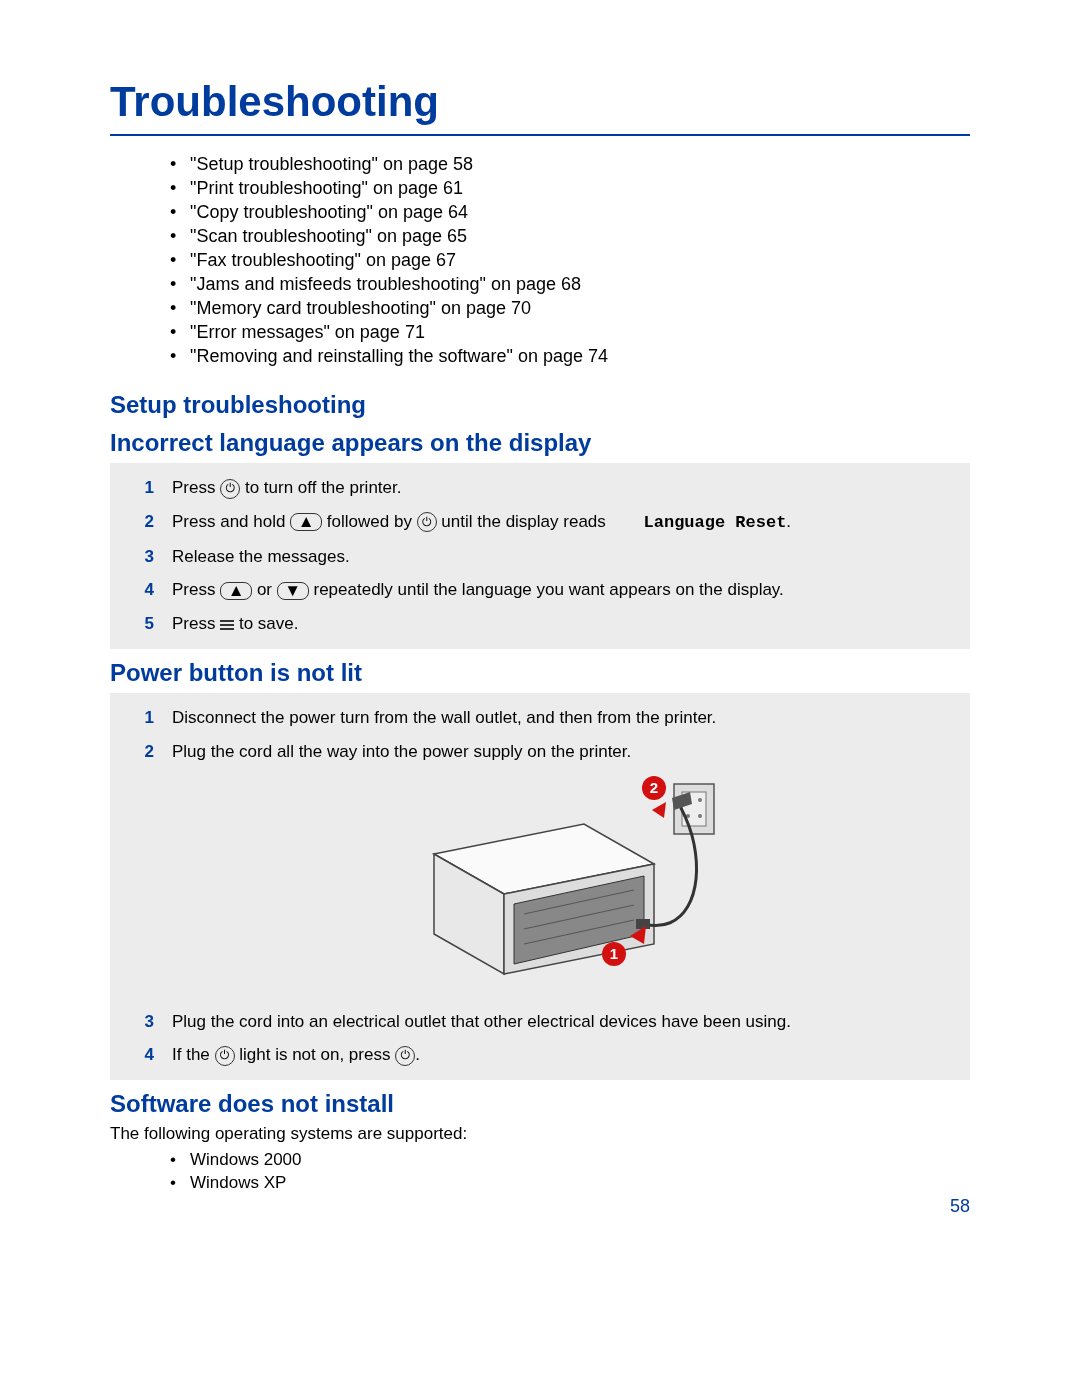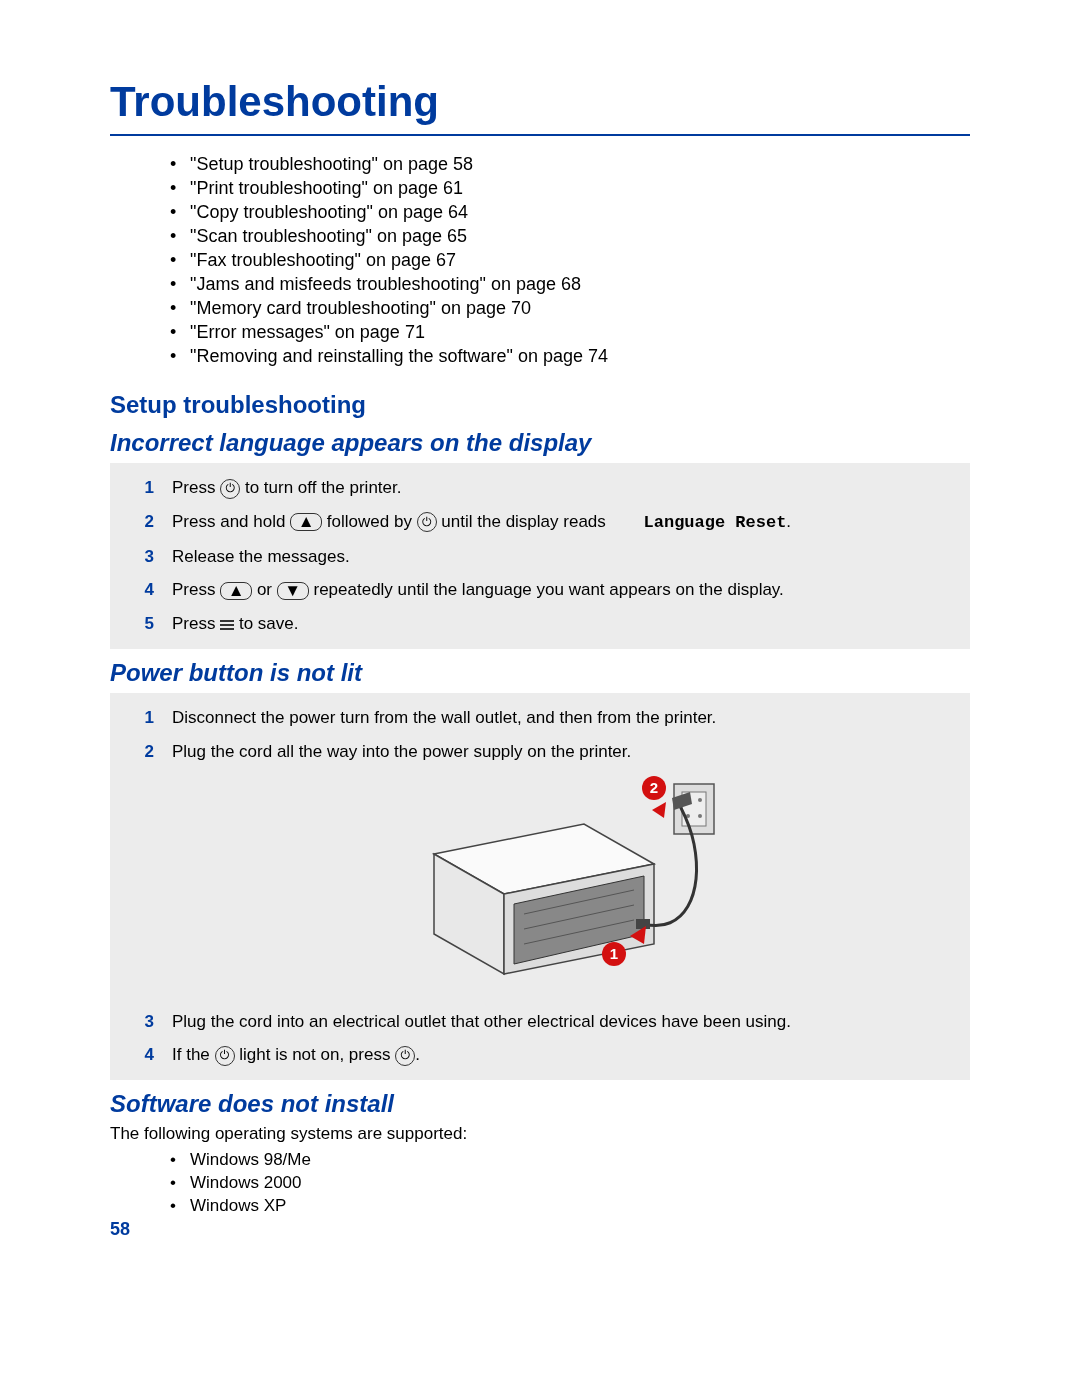--- a/index.html
+++ b/index.html
@@ -46,21 +46,20 @@
     color: #000;
   }
   h2.section {
     font-size: 24px;
     font-weight: bold;
     color: #003b9e;
     margin: 18px 0 6px 0;
   }
   h3.sub {
     font-size: 24px;
-    font-style: italic;
     font-weight: bold;
     color: #003b9e;
     margin: 10px 0 6px 0;
   }
   .steps {
     background: #ececec;
     padding: 8px 14px;
     margin: 0;
     font-size: 17px;
   }
@@ -153,22 +152,22 @@
     background: #d31010;
     color: #fff;
     border-radius: 50%;
     display: flex;
     align-items: center;
     justify-content: center;
     font-weight: bold;
     font-size: 15px;
   }
   .page-number {
-    text-align: left;
-    font-weight: bold;
+    text-align: right;
+    font-weight: normal;
     color: #003b9e;
     font-size: 18px;
   }
 </style>
 </head>
 <body>
 
 <div class="page">
 
   <h1 class="title">Troubleshooting</h1>
@@ -263,19 +262,18 @@
       <li>
         <span class="num">4</span>
         <span>If the </span><span class="icon icon-circ">⏻</span><span> light is not on, press </span><span class="icon icon-circ">⏻</span><span>.</span>
       </li>
     </ol>
   </div>
 
   <h3 class="sub">Software does not install</h3>
   <div class="intro-text">The following operating systems are supported:</div>
   <ul class="os-list">
-    <li>Windows 98/Me</li>
     <li>Windows 2000</li>
     <li>Windows XP</li>
   </ul>
 
   <div class="page-number">58</div>
 </div>
 
 </body></html>

